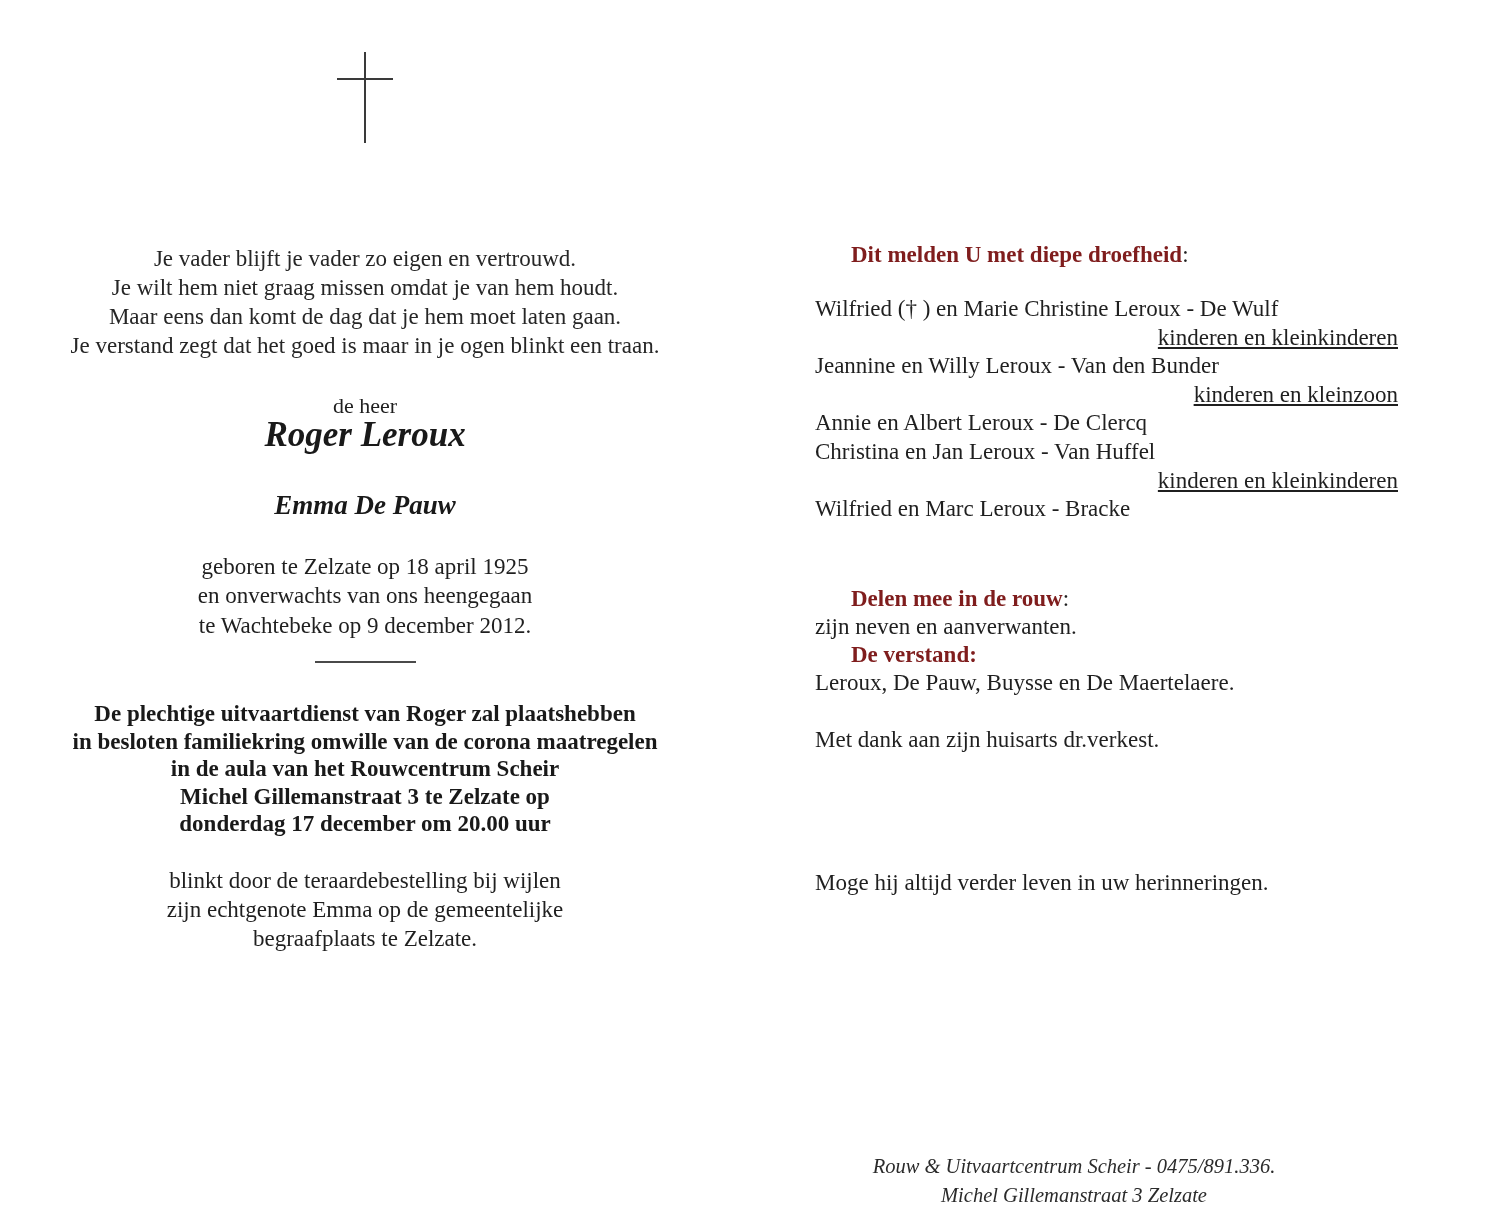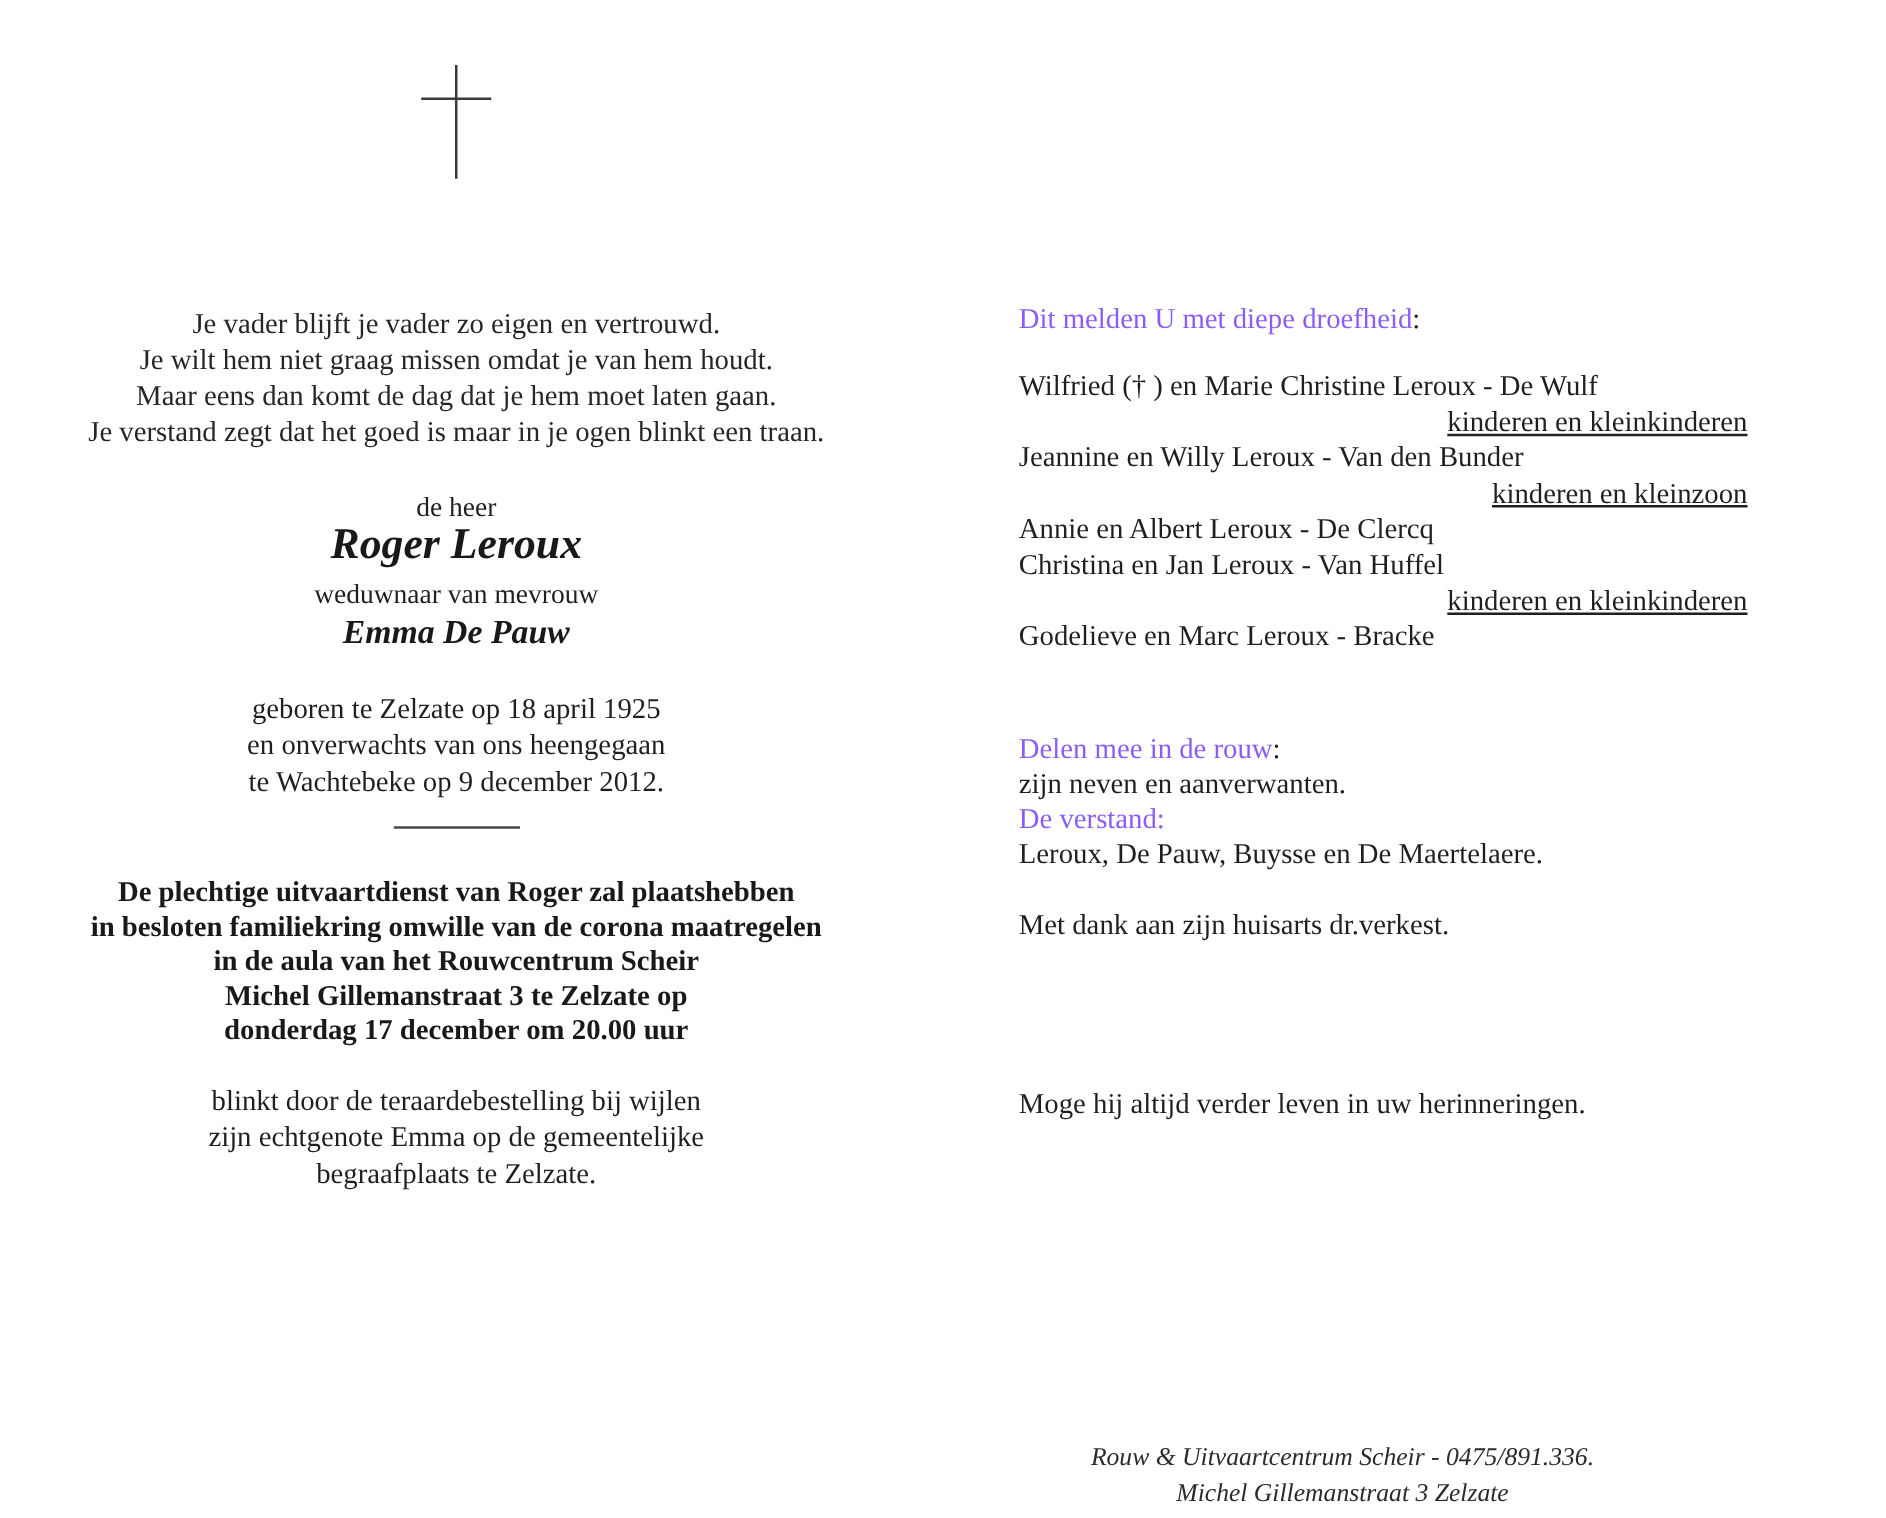--- a/index.html
+++ b/index.html
@@ -97,21 +97,21 @@
 
   
   .right-block {
     left: 815px;
     width: 583px;
     text-align: left;
     font-size: 23px;
     line-height: 28.6px;
   }
   .announce-heading { top: 241px; }
-  .bold { font-weight: normal; color: #8b5cf6; }
+  .bold { font-weight: bold; color: #7f1d1d; margin-left: 36px; }
   .family-list { top: 295px; }
   .fam-right { text-align: right; text-decoration: underline; }
   .mourning { top: 585px; line-height: 28px; }
   .thanks { top: 726px; }
   .memory { top: 869px; }
 
   .footer {
     left: 759px;
     top: 1152px;
     width: 630px;
@@ -136,21 +136,20 @@
     <div>Je vader blijft je vader zo eigen en vertrouwd.</div>
     <div>Je wilt hem niet graag missen omdat je van hem houdt.</div>
     <div>Maar eens dan komt de dag dat je hem moet laten gaan.</div>
     <div>Je verstand zegt dat het goed is maar in je ogen blinkt een traan.</div>
   </div>
 
   <div class="abs left-block de-heer">de heer</div>
 
   <div class="abs left-block deceased-name">Roger Leroux</div>
 
-  <div class="abs left-block widower-line">weduwnaar van mevrouw</div>
 
   <div class="abs left-block spouse-name">Emma De Pauw</div>
 
   <div class="abs left-block life-dates">
     <div>geboren te Zelzate op 18 april 1925</div>
     <div>en onverwachts van ons heengegaan</div>
     <div>te Wachtebeke op 9 december 2012.</div>
   </div>
 
   <div class="abs divider"></div>
@@ -174,21 +173,21 @@
   </div>
 
   <div class="abs right-block family-list">
     <div>Wilfried († ) en Marie Christine Leroux - De Wulf</div>
     <div class="fam-right">kinderen en kleinkinderen</div>
     <div>Jeannine en Willy Leroux - Van den Bunder</div>
     <div class="fam-right">kinderen en kleinzoon</div>
     <div>Annie en Albert Leroux - De Clercq</div>
     <div>Christina en Jan Leroux - Van Huffel</div>
     <div class="fam-right">kinderen en kleinkinderen</div>
-    <div>Godelieve en Marc Leroux - Bracke</div>
+    <div>Wilfried en Marc Leroux - Bracke</div>
   </div>
 
   <div class="abs right-block mourning">
     <div>
       <span class="bold">Delen mee in de rouw</span><span>:</span>
     </div>
     <div>zijn neven en aanverwanten.</div>
     <div class="bold">De verstand:</div>
     <div>Leroux, De Pauw, Buysse en De Maertelaere.</div>
   </div>

